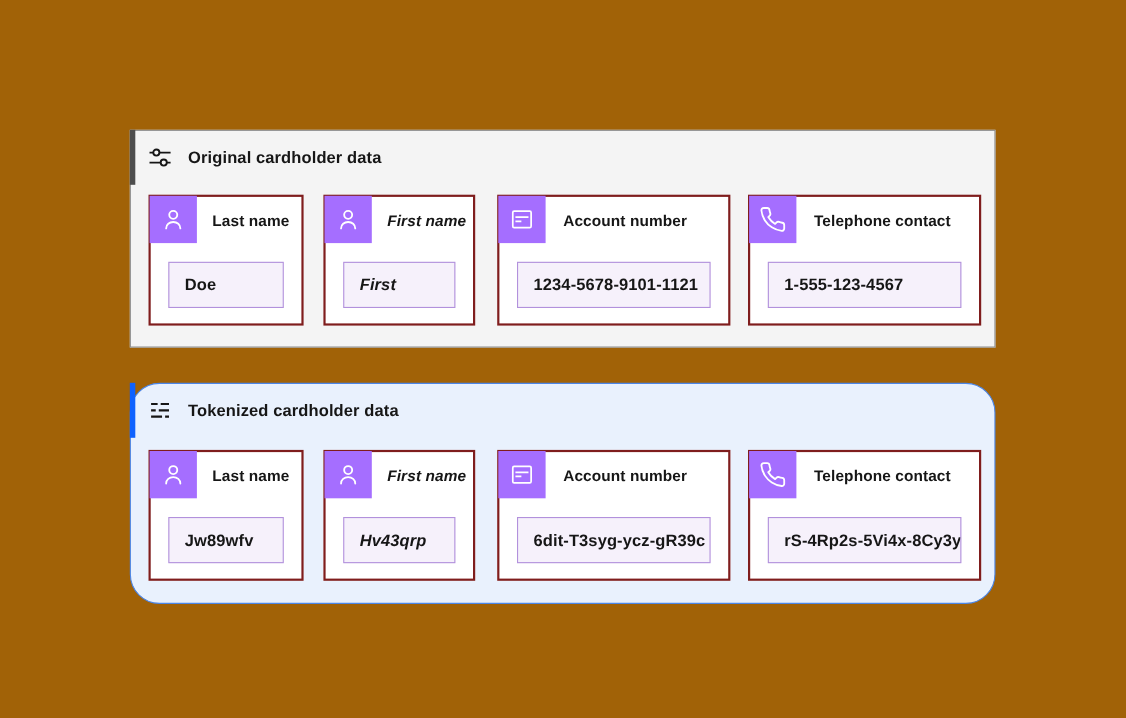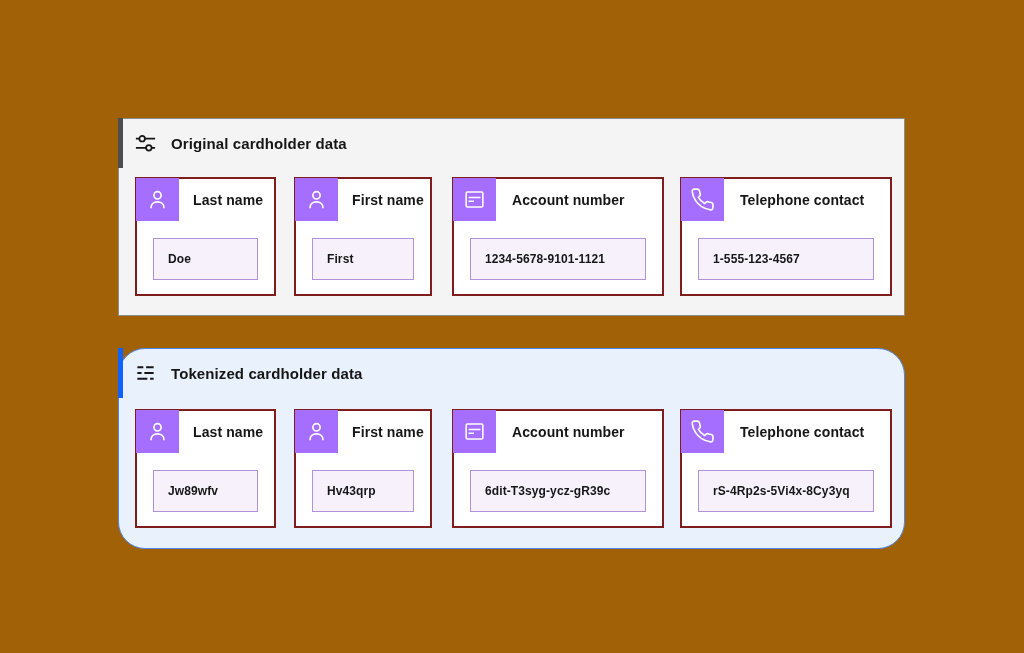--- a/index.html
+++ b/index.html
@@ -14,36 +14,36 @@
   .original .accent{background:#4d4d4d;}
   .tokenized .accent{background:#0f62fe;}
 
   .panel-header{position:absolute;left:0;top:0;height:48px;display:flex;align-items:center;padding-left:15px;}
   .header-icon{width:23px;height:23px;flex:0 0 auto;}
   .panel-title{font-weight:700;font-size:15px;margin-left:14px;white-space:nowrap;letter-spacing:.1px;}
 
   .card{position:absolute;top:58px;height:119px;background:#ffffff;border:2px solid #7f1d1d;box-sizing:border-box;padding-left:20px;}
   .tokenized .card{top:60px;}
   .pos-1{left:16px;width:141px;}
-  .pos-2{left:175px;width:138px;}
+  .pos-2{left:175px;width:138px;font-style:italic;}
   .pos-3{left:333px;width:212px;}
   .pos-4{left:561px;width:212px;}
 
   .badge{position:absolute;left:-1px;top:-1px;width:43px;height:43px;background:#a56eff;
          display:flex;align-items:center;justify-content:center;}
   .badge svg{width:25px;height:25px;}
 
   .card-label{position:absolute;left:56px;top:0;height:42px;display:flex;align-items:center;
               font-weight:700;font-size:14px;white-space:nowrap;letter-spacing:.1px;}
   .pos-3 .card-label,.pos-4 .card-label{left:58px;}
 
   .value-box{position:absolute;left:16px;right:16px;top:59px;height:42px;background:#f6f1fb;
              border:1px solid #b291dc;box-sizing:border-box;display:flex;align-items:center;
              padding-left:14px;overflow:hidden;}
-  .value-text{font-weight:700;font-size:12px;white-space:nowrap;letter-spacing:.1px;}
+  .value-text{font-weight:700;font-size:15px;white-space:nowrap;letter-spacing:.1px;}
 </style>
 </head>
 <body>
 
 <div class="canvas">
 
   <section class="panel original">
     <div class="accent"></div>
     <div class="panel-header">
       <svg class="header-icon" viewBox="0 0 24 24" fill="none" stroke="#161616" stroke-width="1.8">

